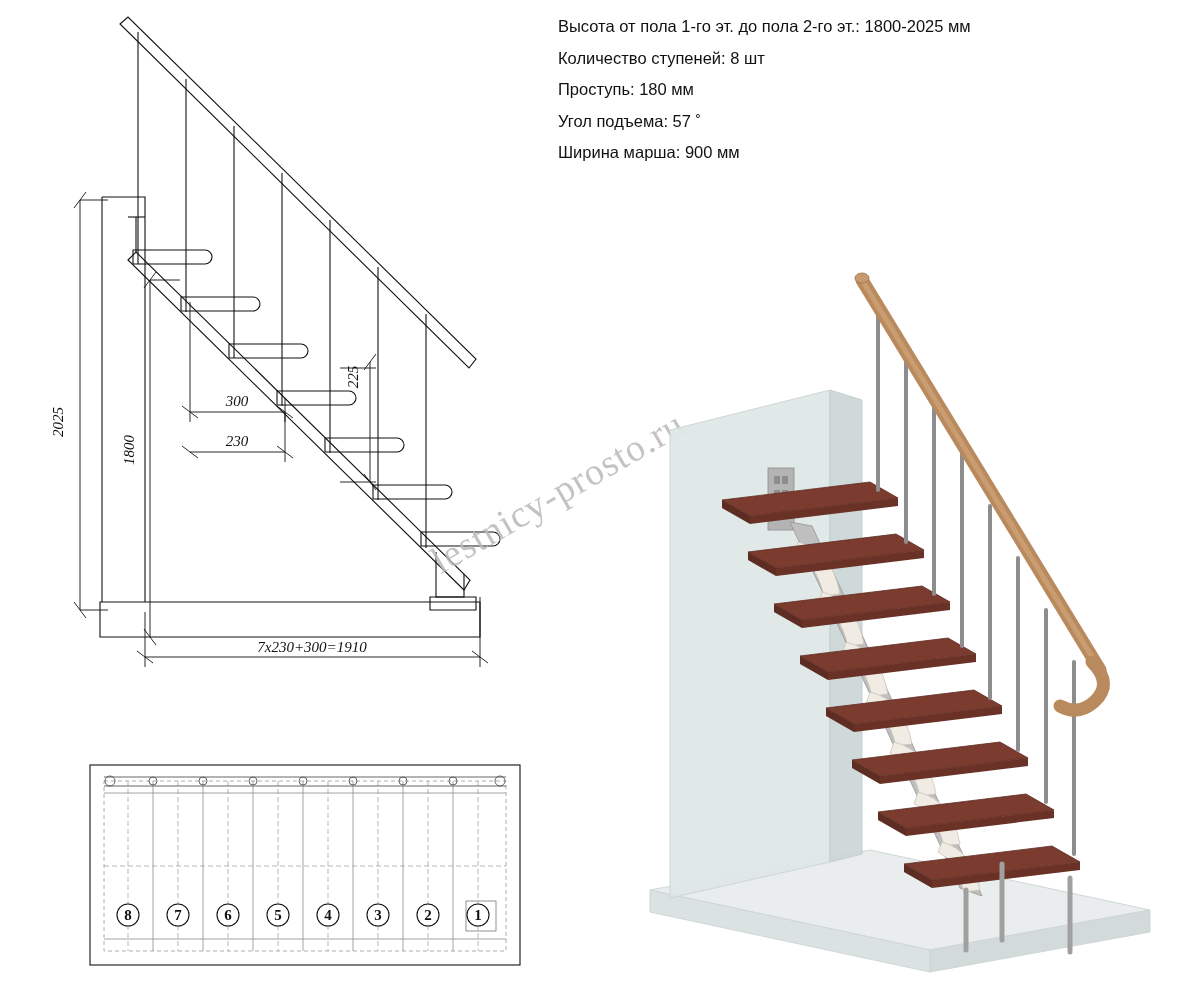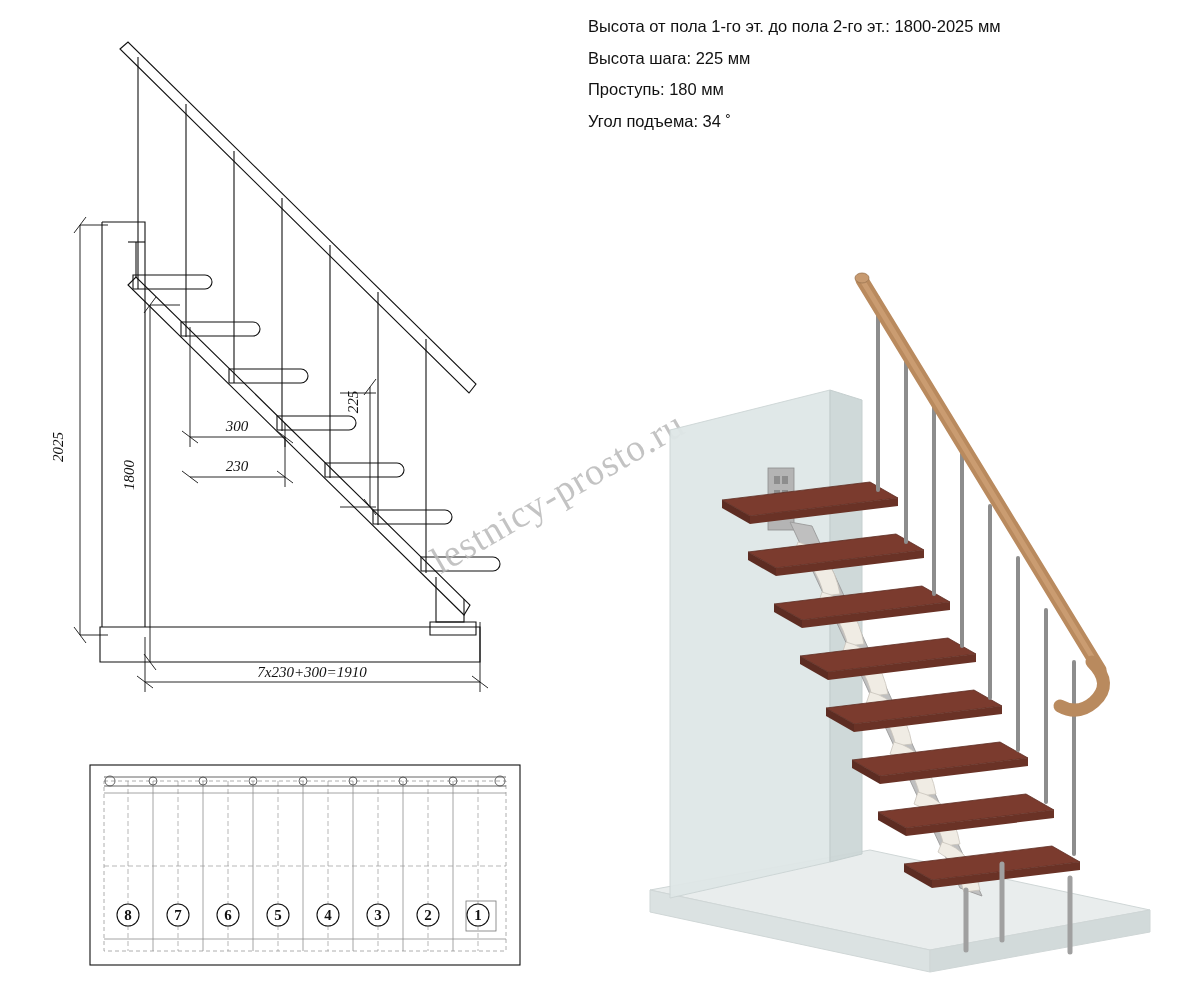--- a/index.html
+++ b/index.html
@@ -6,32 +6,32 @@
   body{
     width:1191px;height:993px;
     background:#ffffff;
     font-family:"Liberation Sans", sans-serif;
     position:relative;
     overflow:hidden;
     color:#111;
   }
   .spec-list{
     position:absolute;
-    left:588px;top:18px;
+    left:558px;top:18px;
     width:600px;
   }
   .spec-line{
     font-size:16.5px;
     line-height:1.0;
     margin-bottom:15px;
     color:#111;
     white-space:nowrap;
   }
   
-  .elevation{position:absolute;left:40px;top:37px;width:520px;height:700px;}
+  .elevation{position:absolute;left:40px;top:12px;width:520px;height:700px;}
   .plan{position:absolute;left:80px;top:755px;width:450px;height:225px;}
   .render{position:absolute;left:630px;top:250px;width:540px;height:720px;}
   svg{display:block;overflow:visible;}
   .dimtext{font-family:"Liberation Serif", serif;font-style:italic;font-size:15px;fill:#111;}
   .watermark{
     position:absolute;
     left:415px;top:470px;
     font-family:"Liberation Serif", serif;
     font-size:38px;
     color:#b9b9b9;
@@ -41,23 +41,24 @@
     pointer-events:none;
     opacity:.85;
   }
   .num-circle{font-family:"Liberation Serif", serif;font-size:15px;font-weight:bold;fill:#111;}
 </style>
 </head>
 <body>
 
 <div class="spec-list">
   <div class="spec-line">Высота от пола 1-го эт. до пола 2-го эт.: 1800-2025 мм</div>
-  <div class="spec-line">Высота шага: 225 мм</div>
+  <div class="spec-line">Количество ступеней: 8 шт</div>
   <div class="spec-line">Проступь: 180 мм</div>
-  <div class="spec-line">Угол подъема: 34 ˚</div>
+  <div class="spec-line">Угол подъема: 57 ˚</div>
+  <div class="spec-line">Ширина марша: 900 мм</div>
 </div>
 
 <div class="elevation">
 <svg width="520" height="700" viewBox="0 0 520 700">
   <g stroke="#111" fill="none" stroke-width="1.1">
 
     <path d="M60 590 L60 625 L440 625 L440 590 Z"></path>
 
     <path d="M62 185 L105 185 L105 590"></path>
     <path d="M62 185 L62 590"></path>

